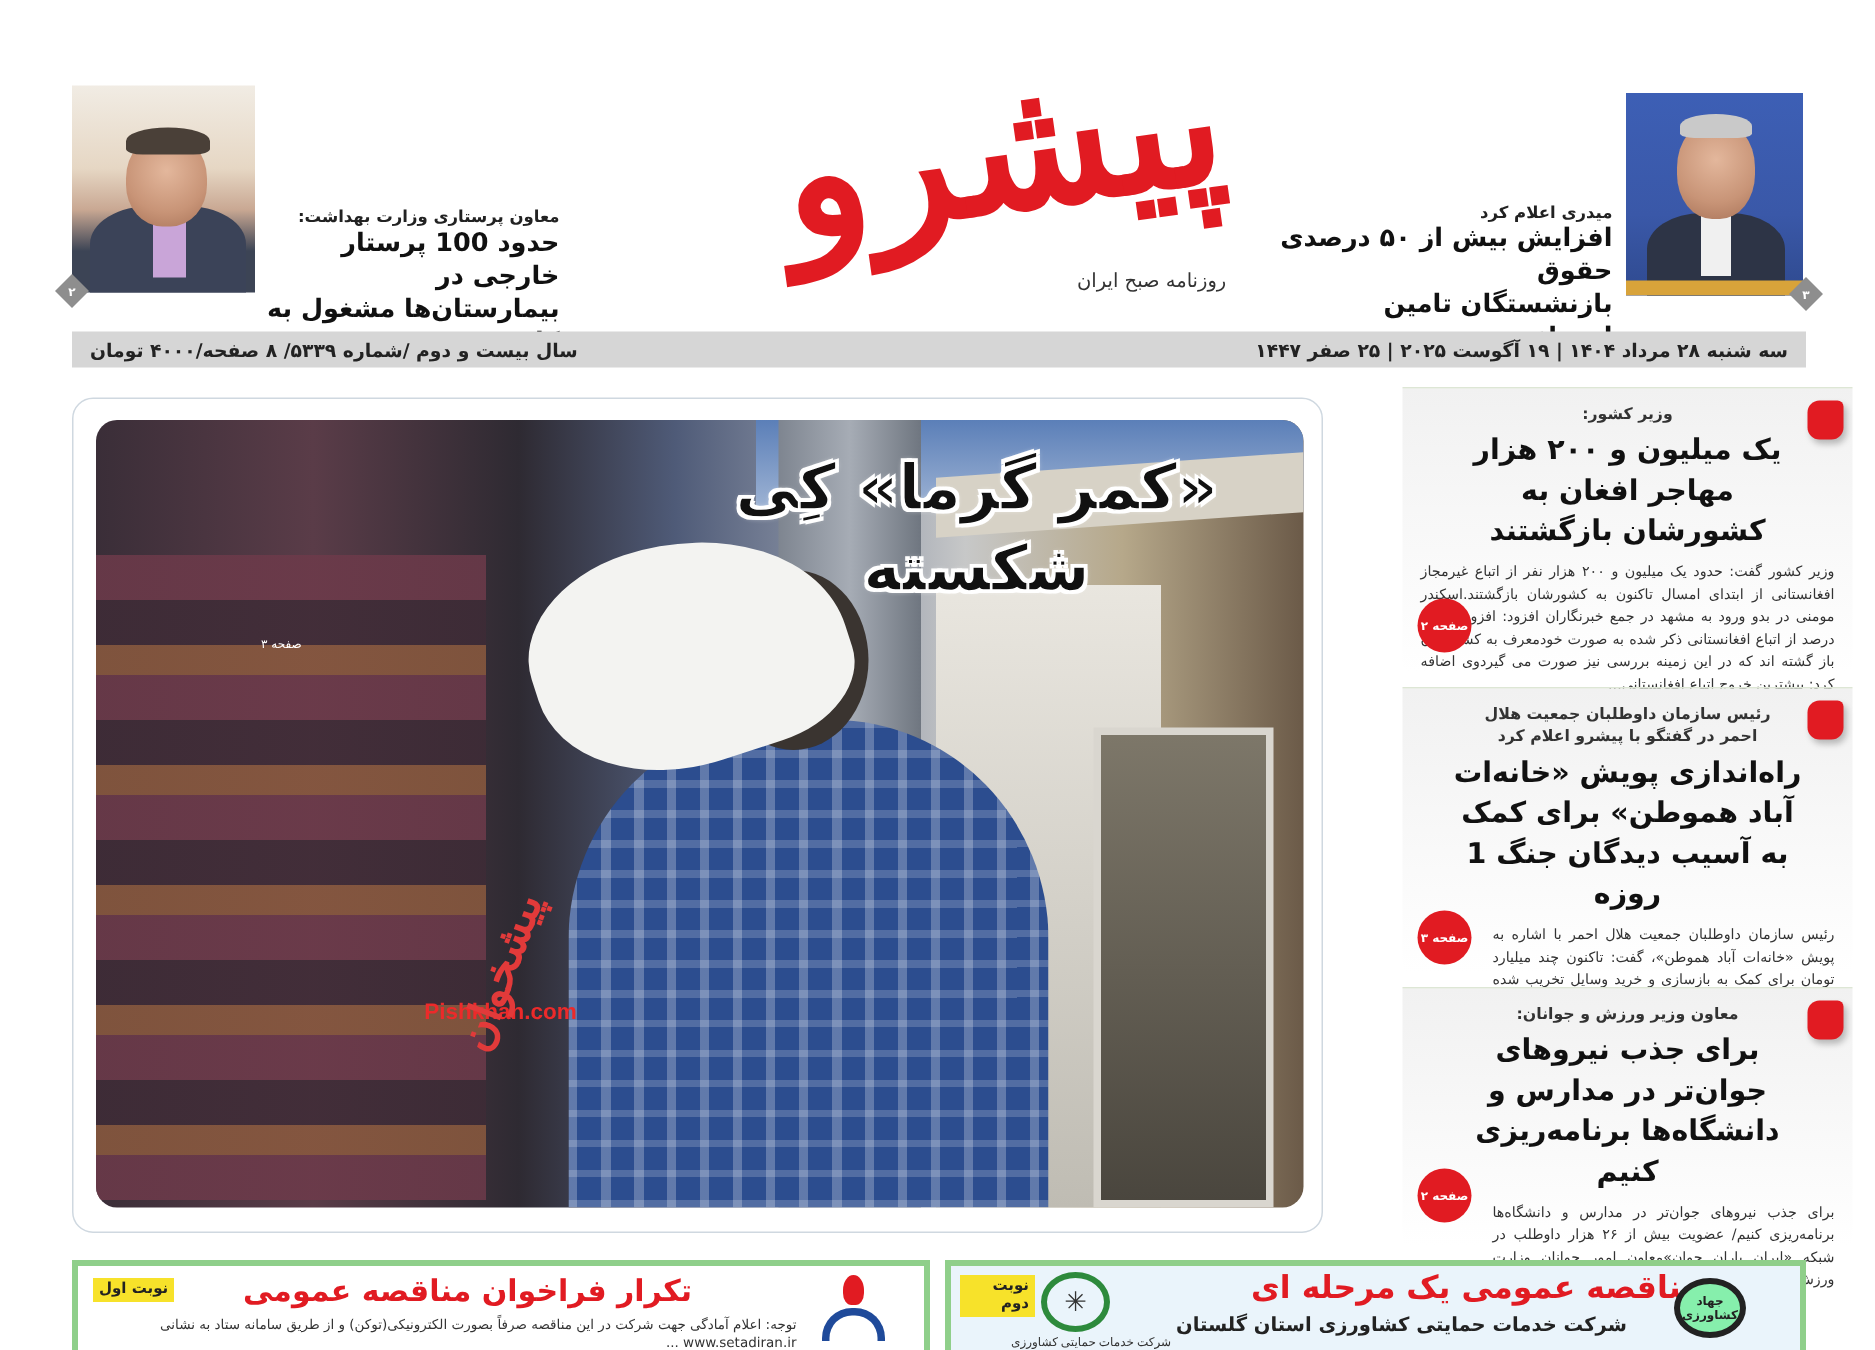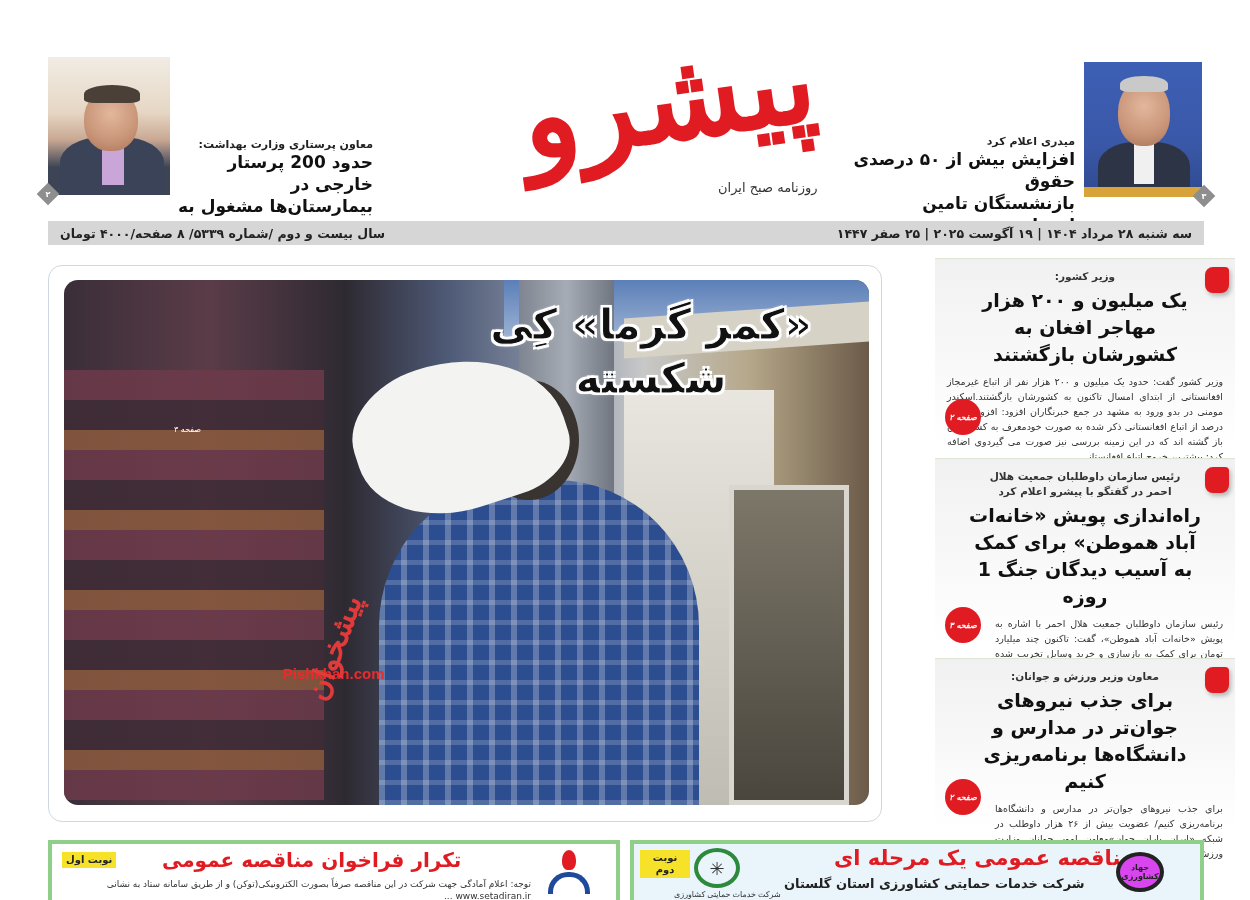--- a/index.html
+++ b/index.html
@@ -141,33 +141,33 @@
       position: absolute; right: 6px; top: 8px; width: 24px; height: 26px;
       background: #e11b22; border-radius: 8px 4px 8px 8px;
       box-shadow: 2px 3px 4px rgba(0,0,0,.25);
     }
     .news-box .kicker { font-size: 10.5px; font-weight: bold; color: #333; text-align: center; line-height: 15px; }
     .news-box .title { font-size: 19px; font-weight: bold; color: #111; text-align: center; line-height: 27px; margin-top: 3px; }
     .news-box .body { font-size: 9.5px; color: #333; line-height: 15px; text-align: justify; margin-top: 6px; }
     .news-box .page-badge {
       position: absolute; left: 10px; width: 36px; height: 36px; border-radius: 50%;
       background: #e11b22; color: #fff; font-size: 8px; font-weight: bold;
-      display: flex; align-items: center; justify-content: center; font-style: italic;
+      display: flex; align-items: center; justify-content: center;
     }
 
     
     .ad {
       top: 840px; height: 60px; border: 4px solid #8fcf8a; border-bottom: none;
       overflow: hidden;
     }
     .ad-left { left: 48px; width: 572px; background: #fff; }
     .ad-right { left: 630px; width: 574px; background: #eaf4fb; }
     .ad-badge {
       position: absolute; background: #f7e22a; color: #222; font-size: 10px; font-weight: bold;
-      padding: 2px 4px; text-align: center; line-height: 12px;
+      padding: 2px 4px; text-align: right; line-height: 12px;
     }
     .ad-title { position: absolute; color: #e11b22; font-weight: bold; }
     .ad-sub { position: absolute; color: #222; font-weight: bold; }
     .ad-note { position: absolute; color: #333; font-size: 9px; }
     .circle-logo {
       position: absolute; border-radius: 50%; border: 4px solid #222;
       display: flex; align-items: center; justify-content: center;
     }
   </style>
 </head>
@@ -198,21 +198,21 @@
   <div class="suit" style="left:12px; top:80px; width:104px; height:64px; background:#3b4358;"></div>
   <div class="shirt" style="left:54px; top:84px; width:22px; height:44px;"></div>
   <div class="face" style="left:36px; top:32px; width:54px; height:62px;"></div>
   <div class="hair" style="left:36px; top:28px; width:56px; height:18px;"></div>
 </div>
 <div class="abs page-diamond" style="left:40px; top:186px;">
   <span>۲</span>
 </div>
 <div class="abs" style="left:178px; top:138px; width:195px;">
   <div class="teaser-kicker">معاون پرستاری وزارت بهداشت:</div>
-  <div class="teaser-title">حدود 200 پرستار خارجی در</div>
+  <div class="teaser-title">حدود 100 پرستار خارجی در</div>
   <div class="teaser-title">بیمارستان‌ها مشغول به کارند</div>
 </div>
 
 <div class="abs date-strip">
   <span>سه شنبه ۲۸ مرداد ۱۴۰۴ | ۱۹ آگوست ۲۰۲۵ | ۲۵ صفر ۱۴۴۷</span>
   <span>سال بیست و دوم /شماره ۵۳۳۹/ ۸ صفحه/۴۰۰۰ تومان</span>
 </div>
 
 <div class="abs main-frame"></div>
 <div class="abs main-photo">
@@ -270,16 +270,16 @@
 </div>
 
 <div class="abs ad ad-right">
   <div class="ad-badge" style="left:6px; top:6px; width:50px; white-space:normal;">نوبت دوم</div>
   <div class="circle-logo" style="left:60px; top:4px; width:46px; height:40px; border-color:#2d8a3c;">
     <span style="font-size:18px; color:#333;">✳</span>
   </div>
   <div class="ad-note" style="left:40px; top:46px; font-size:8px;font-family:Liberation Serif, serif;">شرکت خدمات حمایتی کشاورزی</div>
   <div class="ad-title" style="left:200px; top:2px; font-size:21px;">مناقصه عمومی یک مرحله ای</div>
   <div class="ad-sub" style="left:150px; top:32px; font-size:13px;">شرکت خدمات حمایتی کشاورزی استان گلستان</div>
-  <div class="circle-logo" style="right:36px; top:8px; width:48px; height:40px; background:#d946ef;">
+  <div class="circle-logo" style="right:36px; top:8px; width:48px; height:40px; background:#86efac;">
     <span style="font-size:8px; font-weight:bold; color:#222; text-align:center;">جهاد کشاورزی</span>
   </div>
 </div>
 
 </body></html>

